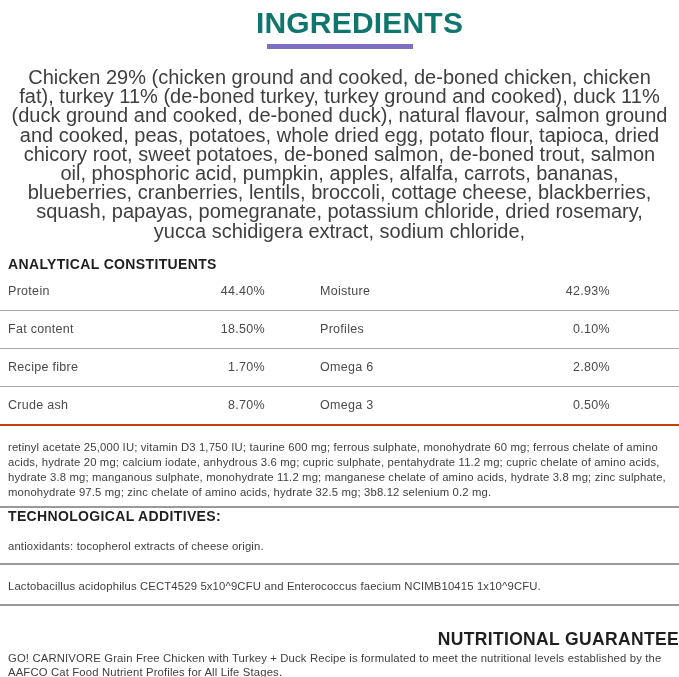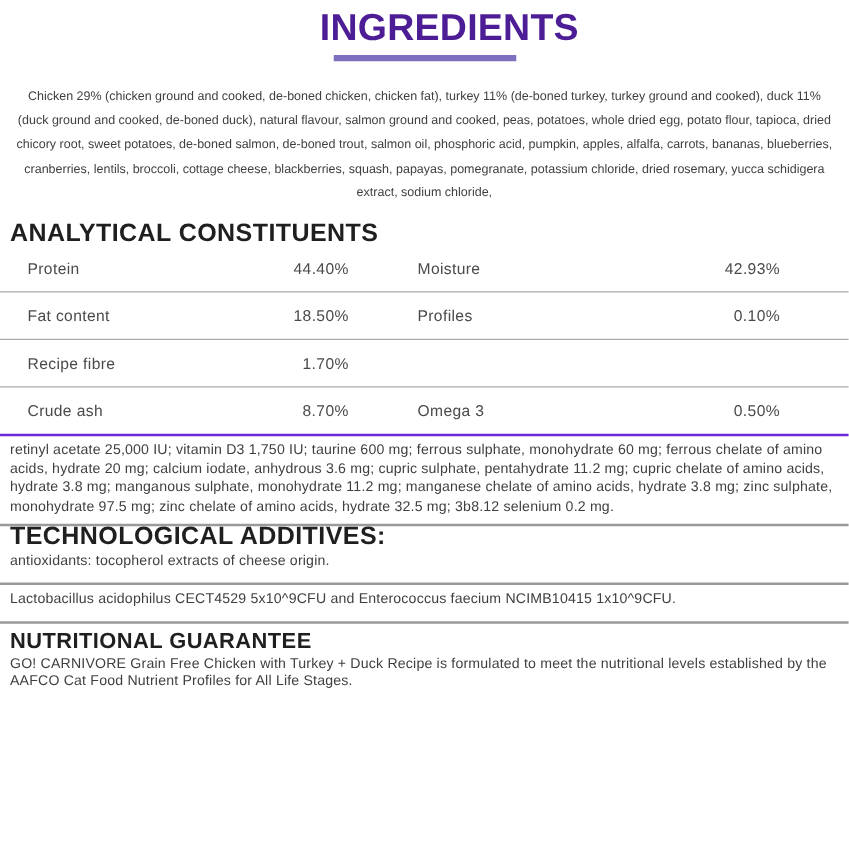--- a/index.html
+++ b/index.html
@@ -18,94 +18,95 @@
   .page {
     padding: 8px 0 0 0;
   }
   
   .title {
     text-align: center;
     font-size: 30px;
     font-weight: 800;
     line-height: 30px;
     letter-spacing: 0.2px;
-    color: #4c1d95;
+    color: #0f766e;
     margin-left: 40px;
   }
   .accent-bar {
     width: 146px;
     height: 5px;
     background: #7e70bf;
     margin: 6px auto 0 auto;
   }
   
   .ingredients-paragraph {
     margin: 19px 9px 0 9px;
     text-align: center;
-    font-size: 10px;
+    font-size: 20px;
     line-height: 19.2px;
     color: #3f3f3f;
   }
   
   .section-heading {
     margin: 0 0 0 8px;
-    font-size: 20px;
+    font-size: 14px;
     font-weight: 800;
     letter-spacing: 0.35px;
     line-height: 17px;
     color: #1f1f1f;
   }
   .analytical-heading { margin-top: 15px; }
   
   .analytical-table {
     margin-top: 0;
   }
   .analytical-row {
     display: grid;
     grid-template-columns: 257px 55px 290px auto;
     align-items: center;
     height: 37px;
-    padding-left: 22px;
+    padding-left: 8px;
     border-bottom: 1px solid #aaaaaa;
     font-size: 12.5px;
     color: #4a4a4a;
     letter-spacing: 0.3px;
   }
   .analytical-row:last-child {
-    border-bottom: 2px solid #6d28d9;
+    border-bottom: 2px solid #c2410c;
   }
   .pair {
     display: flex;
     justify-content: space-between;
     align-items: center;
   }
   
   .additives-heading { margin-top: 15px; }
   .small-body {
-    margin: 4px 8px 0 8px;
+    margin: 14px 8px 0 8px;
     font-size: 11.3px;
     line-height: 15.2px;
     color: #3f3f3f;
     letter-spacing: 0.15px;
   }
   .section-divider {
     height: 0;
     border: none;
     border-top: 2px solid #9a9a9a;
     margin: 0;
   }
   .divider-1 { margin-top: 5px; }
   .divider-2 { margin-top: 9px; }
   .divider-3 { margin-top: 10px; }
   .tech-heading { margin-top: 0; }
   .zoo-heading { margin-top: 12px; }
   .guarantee-heading {
-    margin-top: 4px;
+    margin-top: 24px;
     font-size: 17.5px;
     line-height: 18px;
+    text-align: right;
   }
   .guarantee-body {
     margin-top: 4px;
     line-height: 13.8px;
   }
 </style>
 </head>
 <body>
 
 <div class="page">
@@ -144,20 +145,24 @@
       </div>
       <div></div>
     </div>
 
     <div class="analytical-row">
       <div class="pair">
         <span>Recipe fibre</span>
         <span>1.70%</span>
       </div>
       <div></div>
+      <div class="pair">
+        <span>Omega 6</span>
+        <span>2.80%</span>
+      </div>
       <div></div>
     </div>
 
     <div class="analytical-row">
       <div class="pair">
         <span>Crude ash</span>
         <span>8.70%</span>
       </div>
       <div></div>
       <div class="pair">

